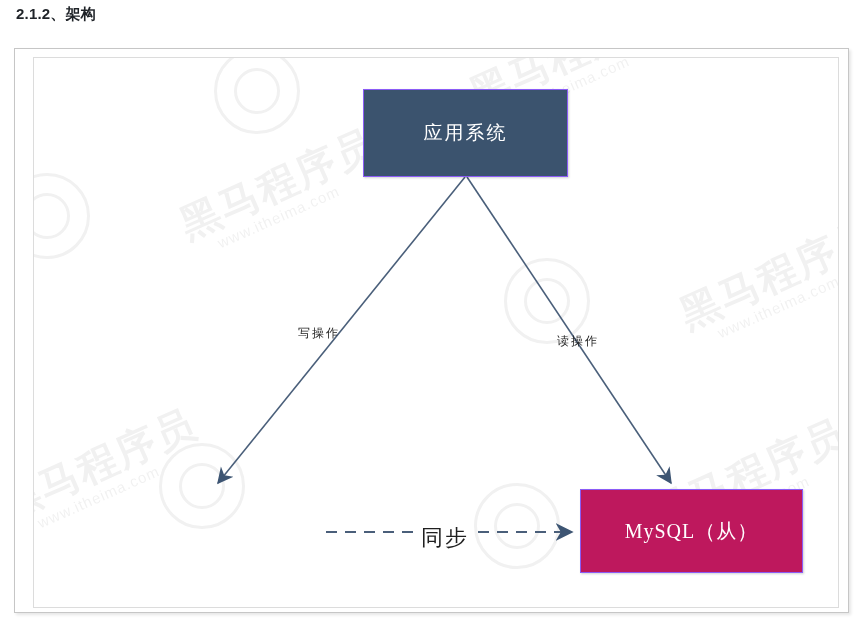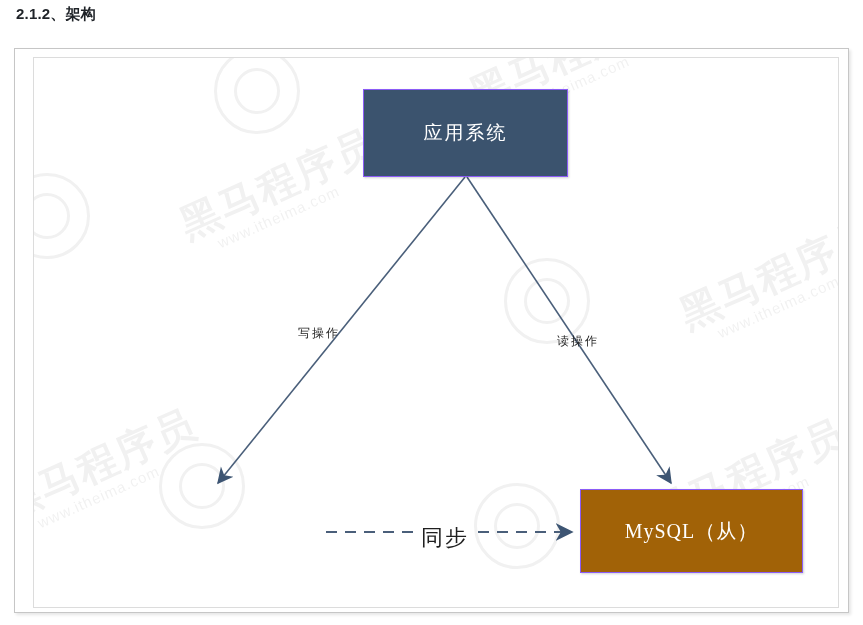--- a/index.html
+++ b/index.html
@@ -239,21 +239,21 @@
       <line x1="433" y1="119" x2="637" y2="425" stroke="#4a5f7a" stroke-width="1.6" marker-end="url(#arrow-solid)"></line>
 
       <line x1="292" y1="474" x2="538" y2="474" stroke="#4a5f7a" stroke-width="1.8" stroke-dasharray="11 8" marker-end="url(#arrow-dashed)"></line>
     </svg>
 
     <div id="node-app" class="node-box" style="background:#3b536e;">
       <span class="node-label">应用系统</span>
     </div>
 
 
-    <div id="node-slave" class="node-box" style="background:#a16207;">
+    <div id="node-slave" class="node-box" style="background:#be185d;">
       <span class="node-label mono-label">MySQL（从）</span>
     </div>
 
     <div id="edge-label-write" class="edge-label">写操作</div>
 
     <div id="edge-label-read" class="edge-label">读操作</div>
 
     <div id="edge-label-sync" class="edge-label">同步</div>
 
   </div>

